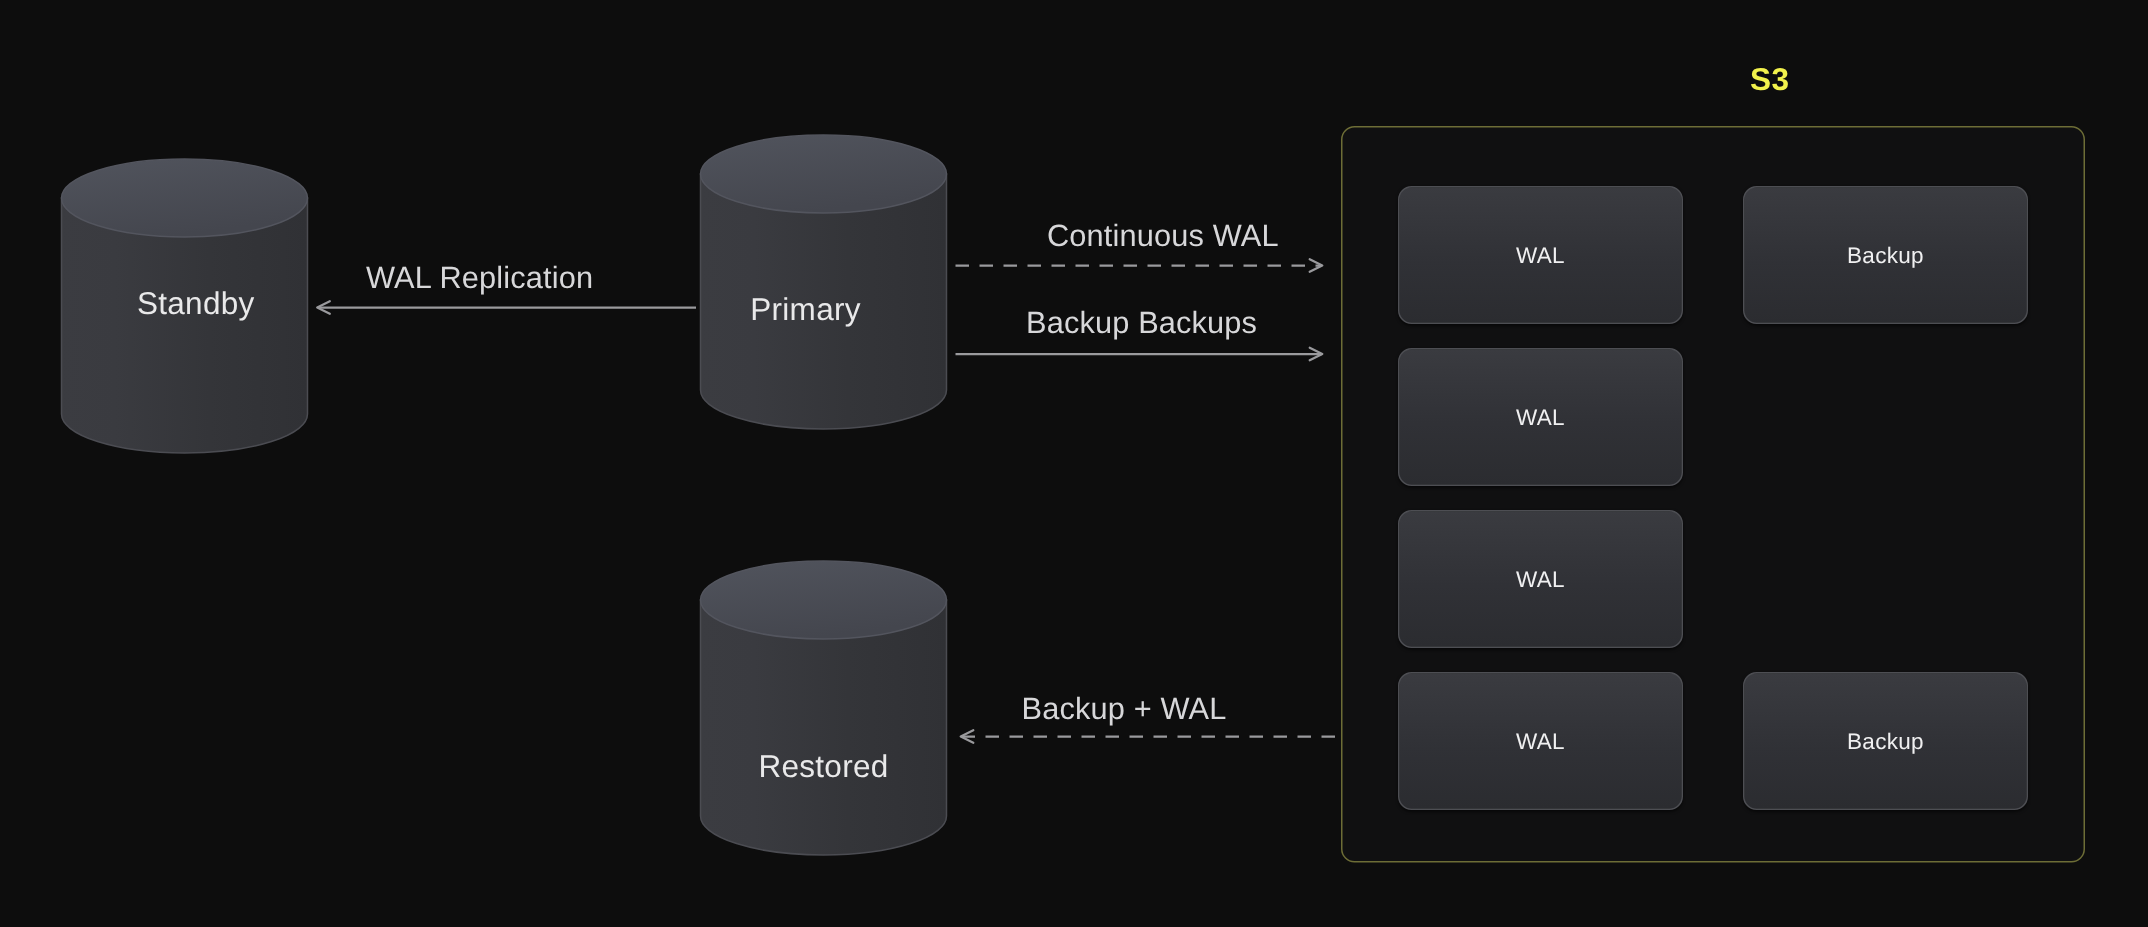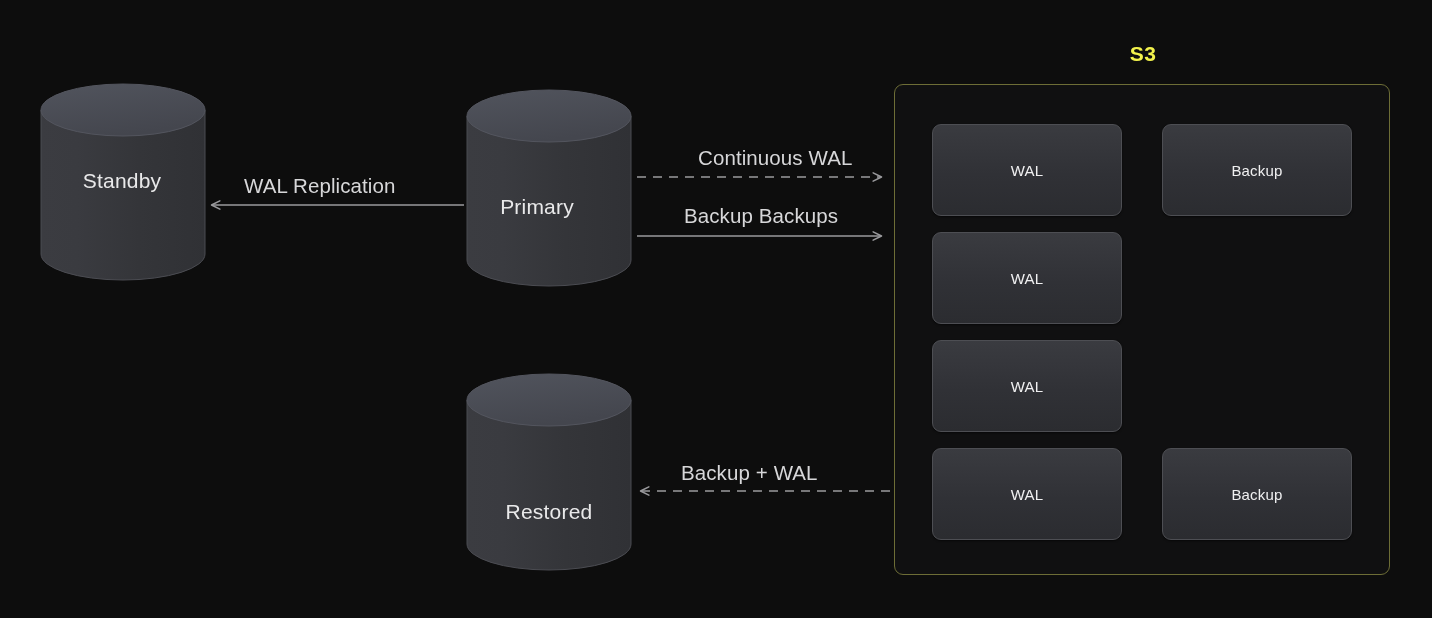--- a/index.html
+++ b/index.html
@@ -58,21 +58,21 @@
     height: 618px;
     pointer-events: none;
   }
 
   
   .s3-title {
     position: absolute;
     left: 1093px;
     top: 42px;
     width: 100px;
-    text-align: center;
+    text-align: right;
     color: #f2f24c;
     font-size: 21px;
     font-weight: bold;
     letter-spacing: 0.3px;
   }
   .s3-box {
     position: absolute;
     left: 894px;
     top: 84px;
     width: 496px;
@@ -123,21 +123,21 @@
     <line x1="637" y1="236" x2="881" y2="236" stroke="#9a9a9d" stroke-width="1.5" marker-end="url(#ah-right)"></line>
 
     <line x1="890" y1="491" x2="641" y2="491" stroke="#9a9a9d" stroke-width="1.5" stroke-dasharray="9 7" marker-end="url(#ah-left)"></line>
   </svg>
 
   <div class="edge-label" style="left:244px; top:174px;">WAL Replication</div>
   <div class="edge-label" style="left:670px; top:146px;margin-left:28px;">Continuous WAL</div>
   <div class="edge-label" style="left:684px; top:204px;">Backup Backups</div>
   <div class="edge-label" style="left:681px; top:461px;text-align:center;">Backup + WAL</div>
 
-  <div class="cylinder" style="left:40px; top:84px; width:164px; height:196px;">
+  <div class="cylinder" style="left:40px; top:106px; width:164px; height:196px;padding-left:17px;">
     <svg class="cyl-svg" width="166" height="196" viewBox="0 0 166 196" xmlns="http://www.w3.org/2000/svg">
       <defs>
         <linearGradient id="cylBody1" x1="0" y1="0" x2="1" y2="0">
           <stop offset="0%" stop-color="#3b3c41"></stop>
           <stop offset="22%" stop-color="#3a3b40"></stop>
           <stop offset="60%" stop-color="#343539"></stop>
           <stop offset="100%" stop-color="#303135"></stop>
         </linearGradient>
         <linearGradient id="cylTop1" x1="0" y1="0" x2="0.4" y2="1">
           <stop offset="0%" stop-color="#51545d"></stop>

